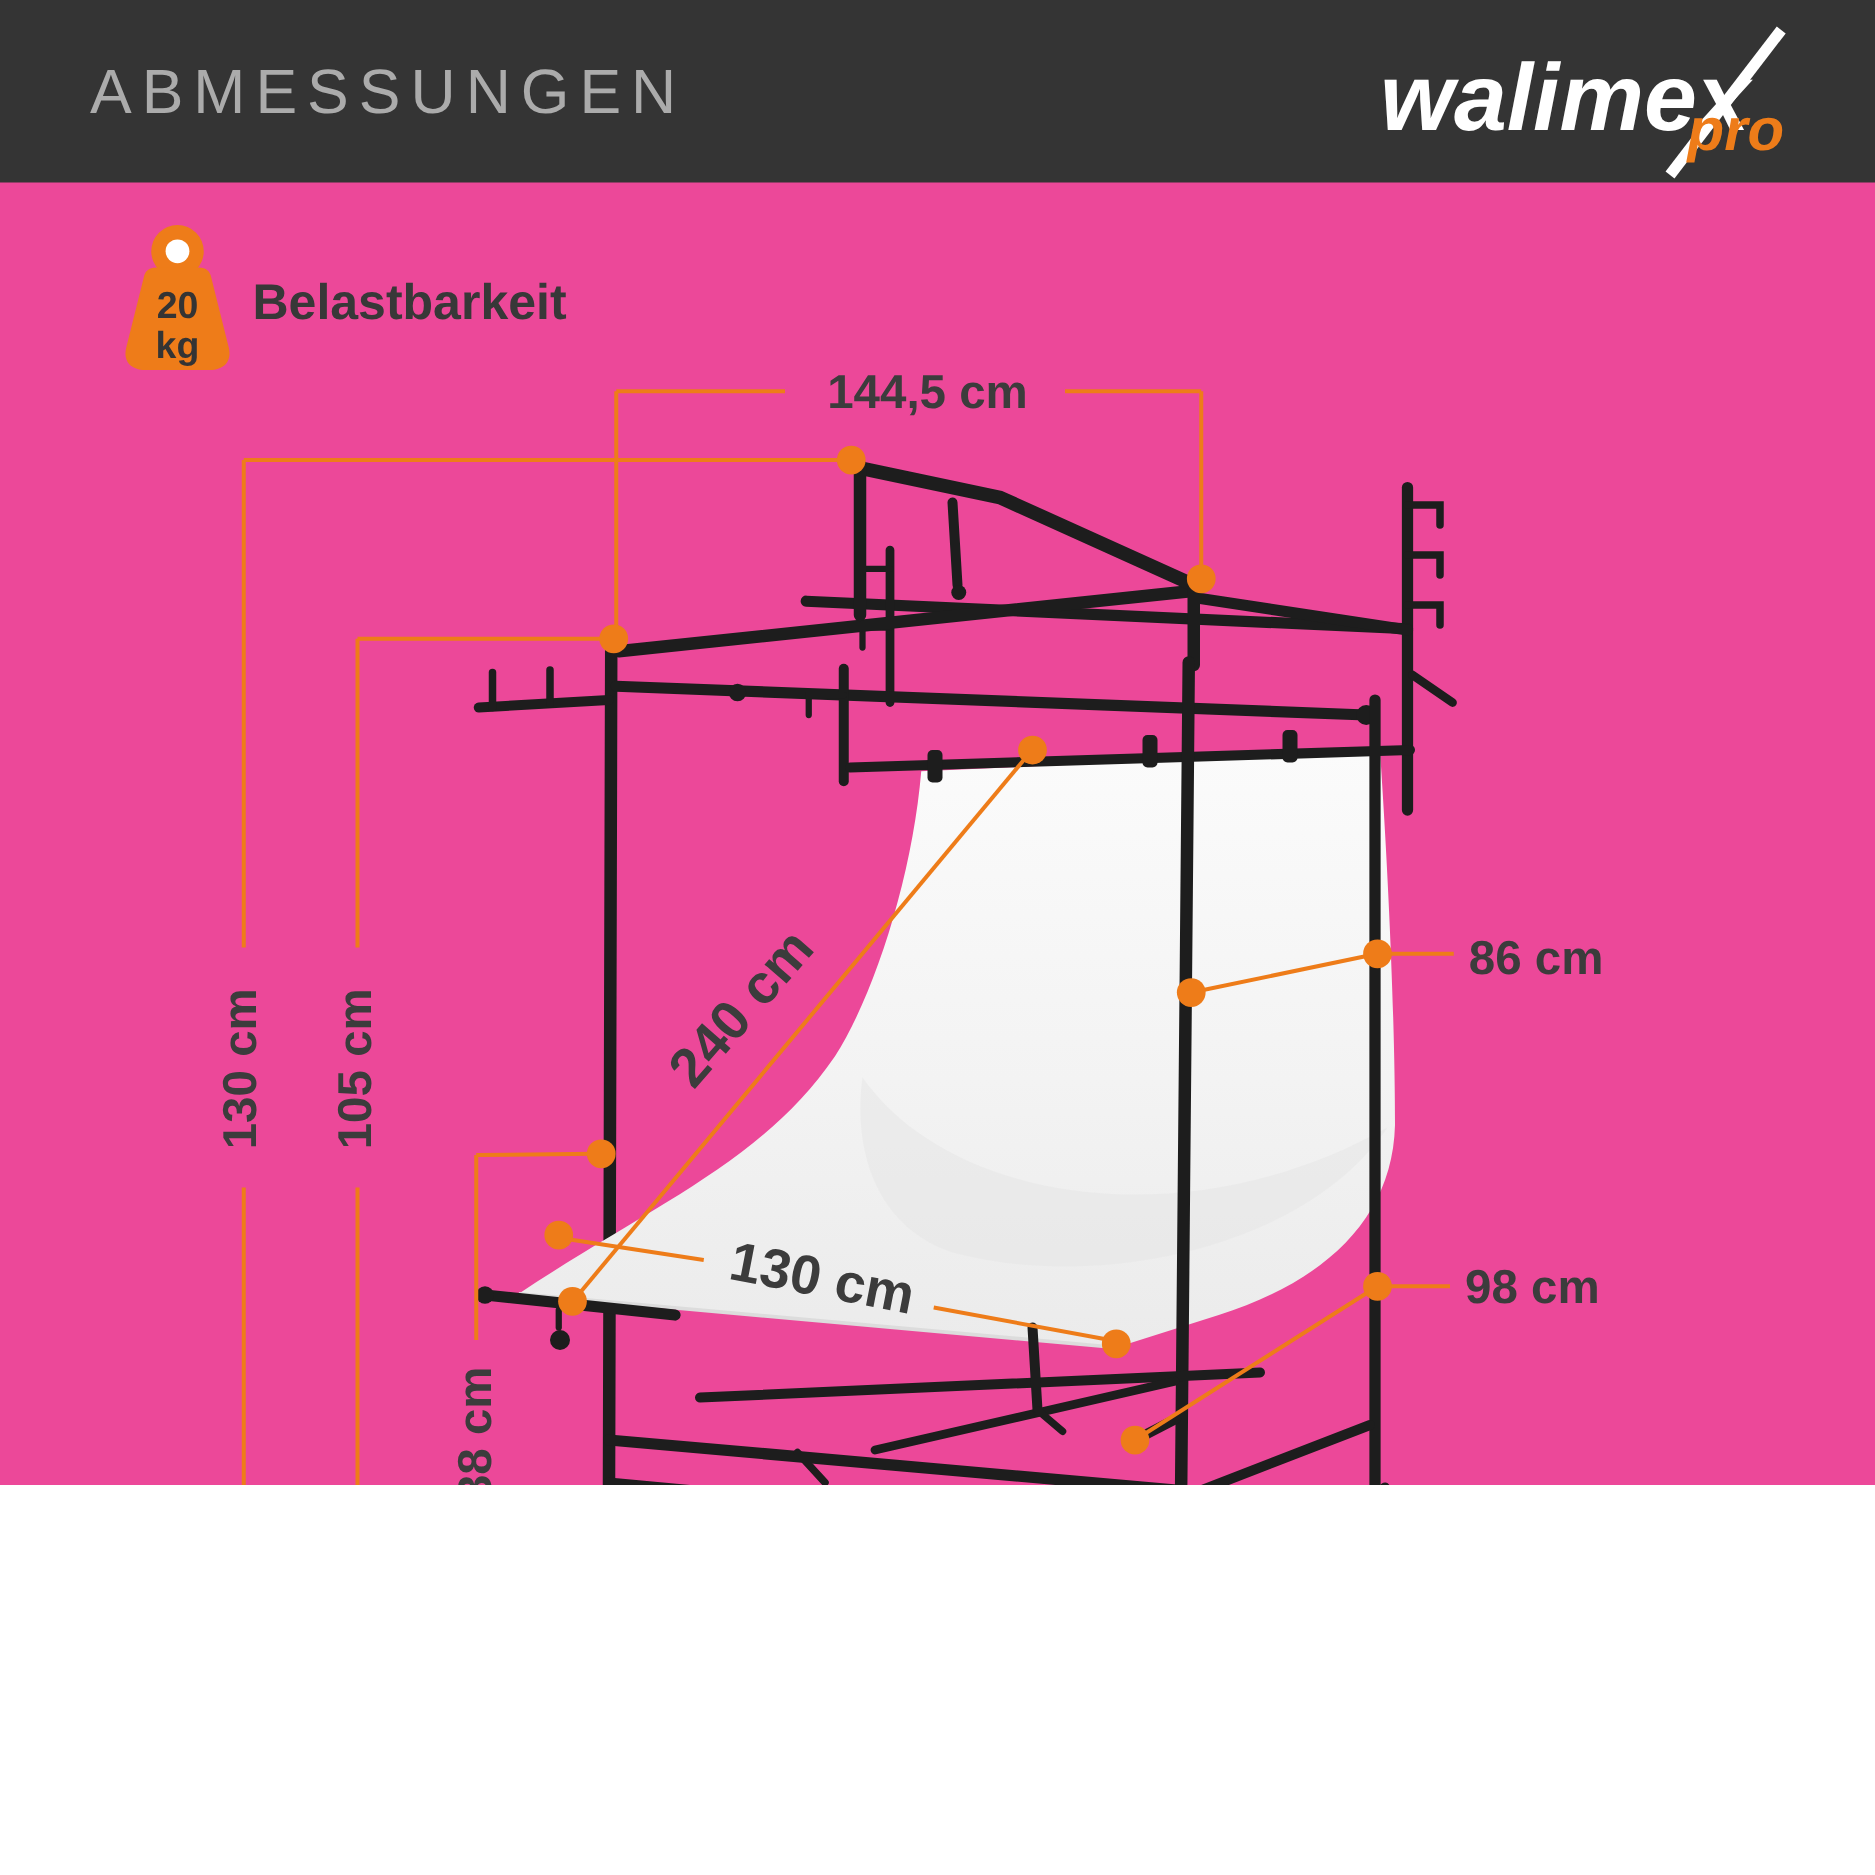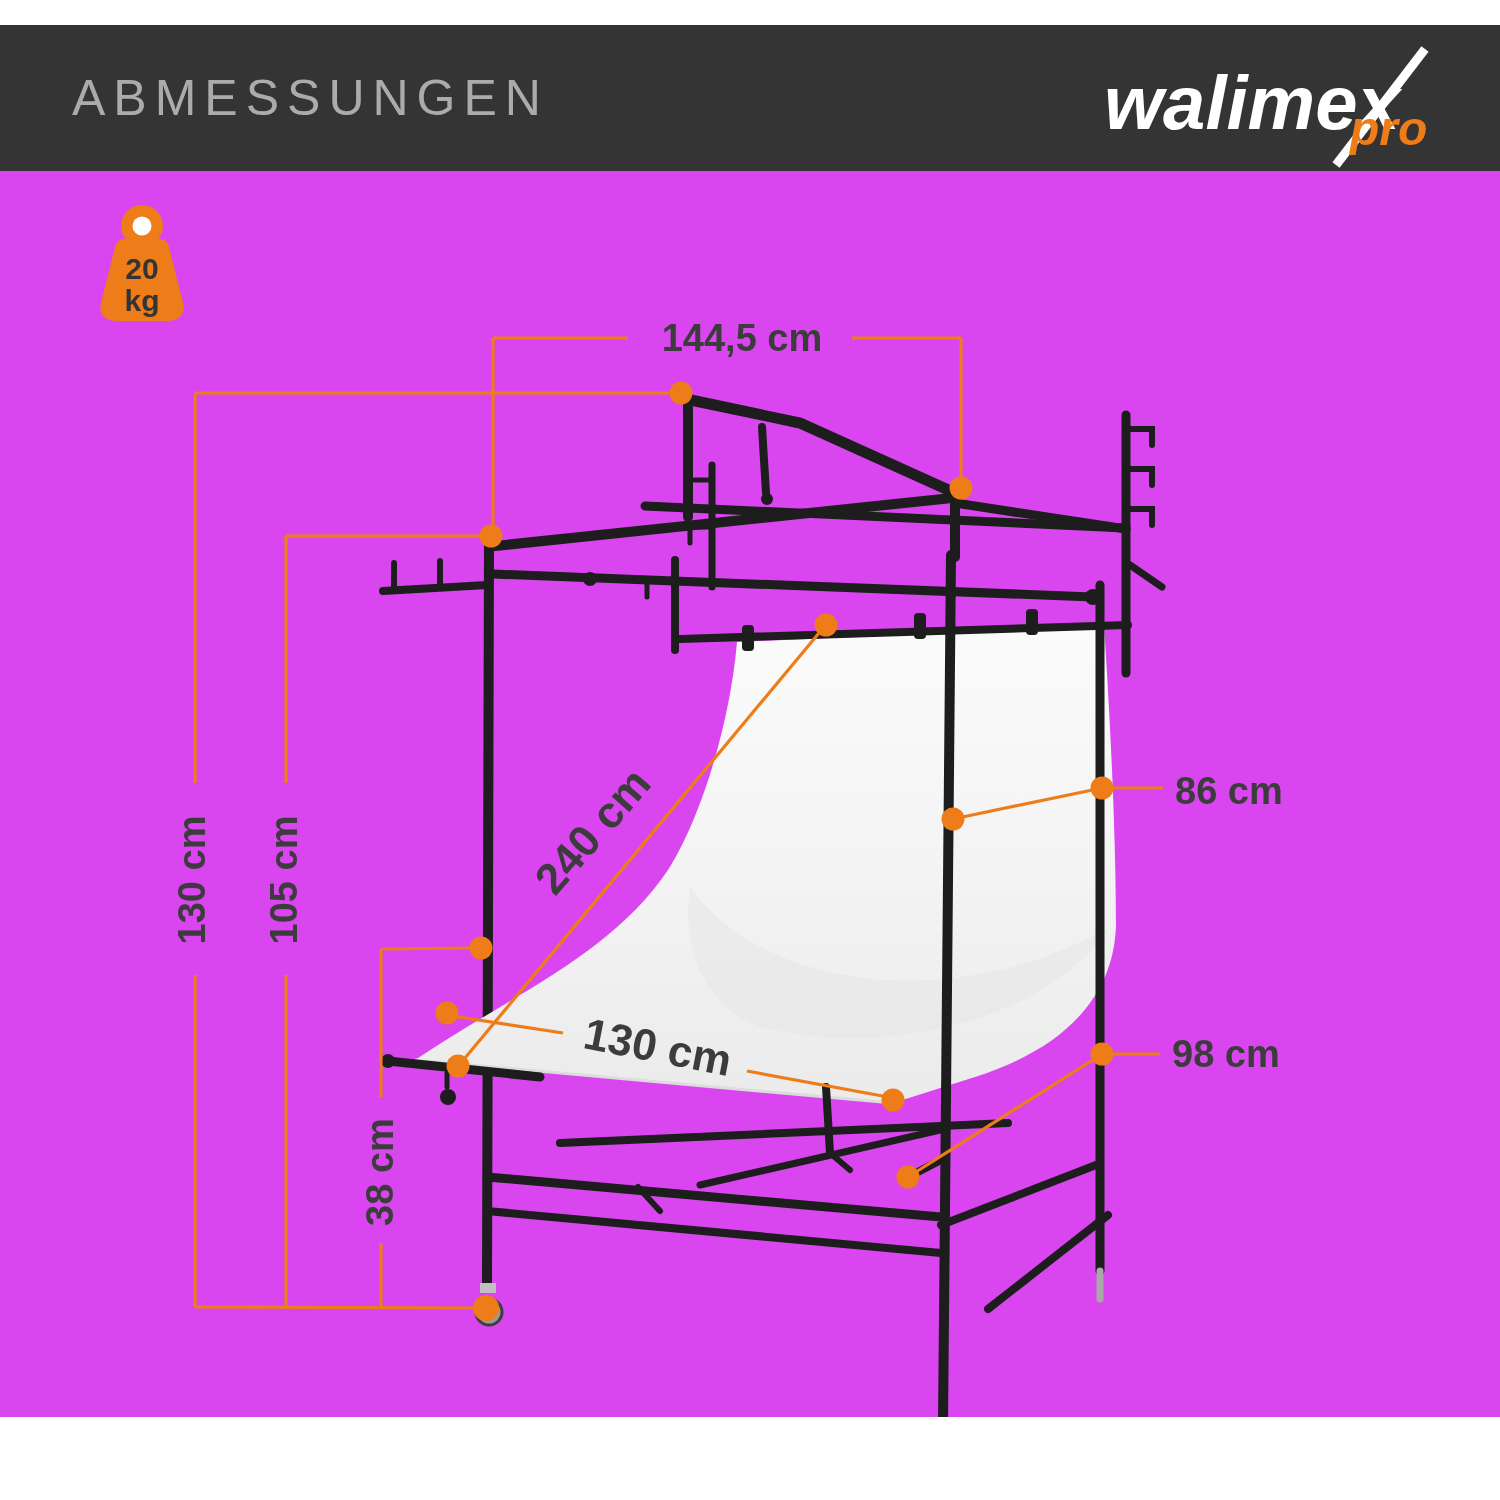--- a/index.html
+++ b/index.html
@@ -1,17 +1,17 @@
 <!DOCTYPE html>
 <html><head>
 <meta charset="utf-8">
 <style>
   html,body{margin:0;padding:0;background:#fff;}
-  .page{position:relative;width:1500px;height:1392px;overflow:hidden;background:#d946ef;
-        font-family:"Liberation Sans",sans-serif;margin-top:25px;}
+  .page{position:relative;width:1500px;height:1188px;overflow:hidden;background:#ec4899;
+        font-family:"Liberation Sans",sans-serif;}
   .header{position:absolute;left:0;top:0;width:1500px;height:146px;background:#343434;}
   .page-title{position:absolute;left:72px;top:44px;font-size:50px;font-weight:400;
               letter-spacing:8px;color:#ABABAB;white-space:nowrap;}
   .logo{position:absolute;left:1088px;top:16px;width:380px;height:130px;}
   .footer{position:absolute;left:0;top:1478px;width:1500px;height:22px;background:#343434;}
   .load{position:absolute;left:92px;top:178px;width:420px;height:130px;}
   .load-icon{position:absolute;left:0;top:0;width:100px;height:122px;}
   .load-label{position:absolute;left:110px;top:42px;font-size:40px;font-weight:bold;color:#383838;}
   .diagram{position:absolute;left:0;top:0;width:1500px;height:1500px;}
   svg text{font-family:"Liberation Sans",sans-serif;}
@@ -33,20 +33,21 @@
   </div>
 
   <div class="load">
     <svg class="load-icon" viewBox="0 0 100 122">
       <circle cx="50" cy="23" r="21" fill="#EE7C19"></circle>
       <circle cx="50" cy="23" r="9.5" fill="#ffffff"></circle>
       <path d="M33,36 L67,36 C73,36 76,39 77,44 L91,100 C94,112 86,118 76,118 L24,118 C14,118 6,112 9,100 L23,44 C24,39 27,36 33,36 Z" fill="#EE7C19"></path>
       <text x="50" y="76" font-size="30" font-weight="bold" fill="#343434" text-anchor="middle">20</text>
       <text x="50" y="108" font-size="30" font-weight="bold" fill="#343434" text-anchor="middle">kg</text>
     </svg>
+    <div class="load-label">Belastbarkeit</div>
   </div>
 
   <svg class="diagram" viewBox="0 0 1500 1500">
     <defs>
       <linearGradient id="sweepGrad" x1="0" y1="0" x2="0" y2="1">
         <stop offset="0" stop-color="#fbfbfb"></stop>
         <stop offset="0.55" stop-color="#f3f3f3"></stop>
         <stop offset="1" stop-color="#ebebeb"></stop>
       </linearGradient>
     </defs>

